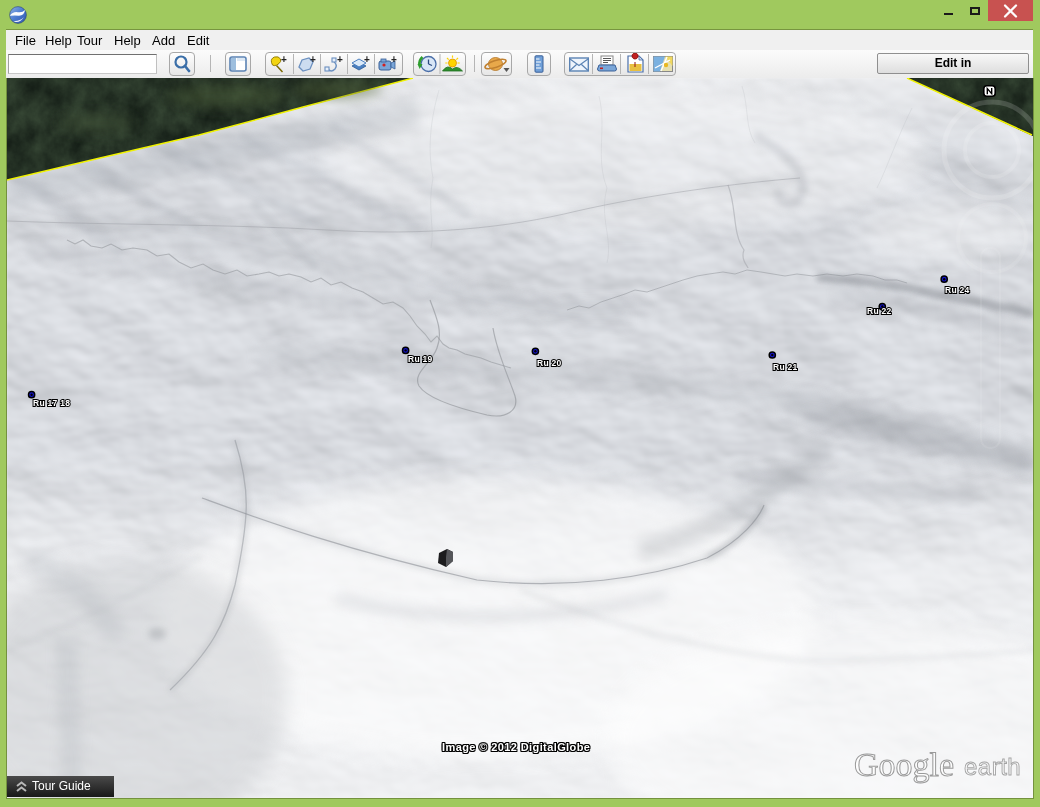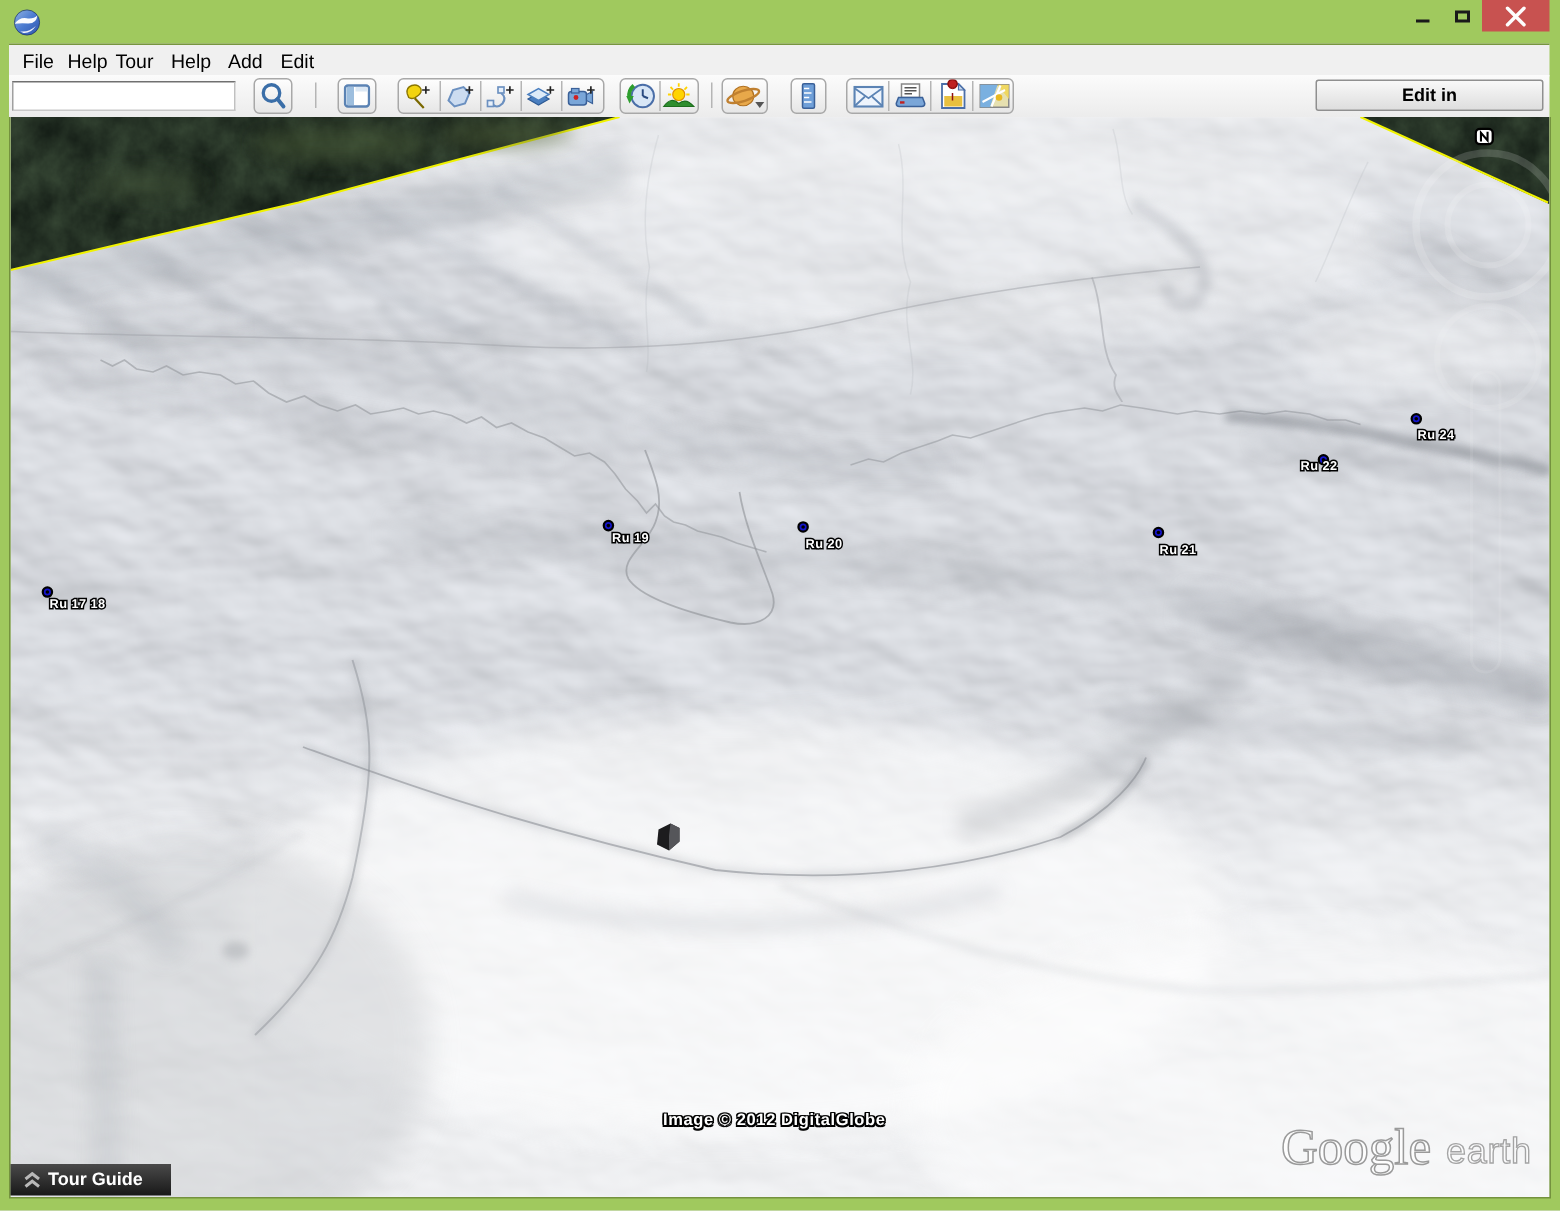--- a/index.html
+++ b/index.html
@@ -29,21 +29,21 @@
 #signin{position:absolute;left:871px;top:3px;width:150px;height:19px;border:1px solid #8f8f8f;
   border-radius:2px;background:linear-gradient(#f8f8f8,#dedede);text-align:center;
   font-size:12px;font-weight:bold;line-height:19px;color:#000;}
 
 #map{position:absolute;left:7px;top:78px;width:1026px;height:720px;background:#e4e5e7;overflow:hidden;}
 .edge{position:absolute;background:#74923e;}
 #copyright{position:absolute;left:435px;top:663px;font-size:11px;font-weight:bold;color:#fff;letter-spacing:0.4px;
   text-shadow:-1px 0 0 #000,1px 0 0 #000,0 -1px 0 #000,0 1px 0 #000,-1px -1px 0 #000,1px -1px 0 #000,-1px 1px 0 #000,1px 1px 0 #000;}
 #gwm{position:absolute;left:845px;top:666px;width:190px;height:42px;}
 #tourguide{position:absolute;left:7px;top:776px;width:107px;height:21px;
-  background:linear-gradient(#4a4a4a,#181818);color:#fff;font-size:12px;font-weight:bold;}
+  background:linear-gradient(#4a4a4a,#181818);color:#fff;font-size:12px;font-weight:normal;}
 #tourguide .txt{position:absolute;left:25px;top:3px;}
 </style>
 </head>
 <body>
 
 <div id="titlebar">
  <svg width="18" height="18" style="position:absolute;left:9px;top:6px">
   <defs>
         <linearGradient id="gl" x1="0" y1="0" x2="1" y2="1">
     <stop offset="0" stop-color="#8fb2e2"></stop>

